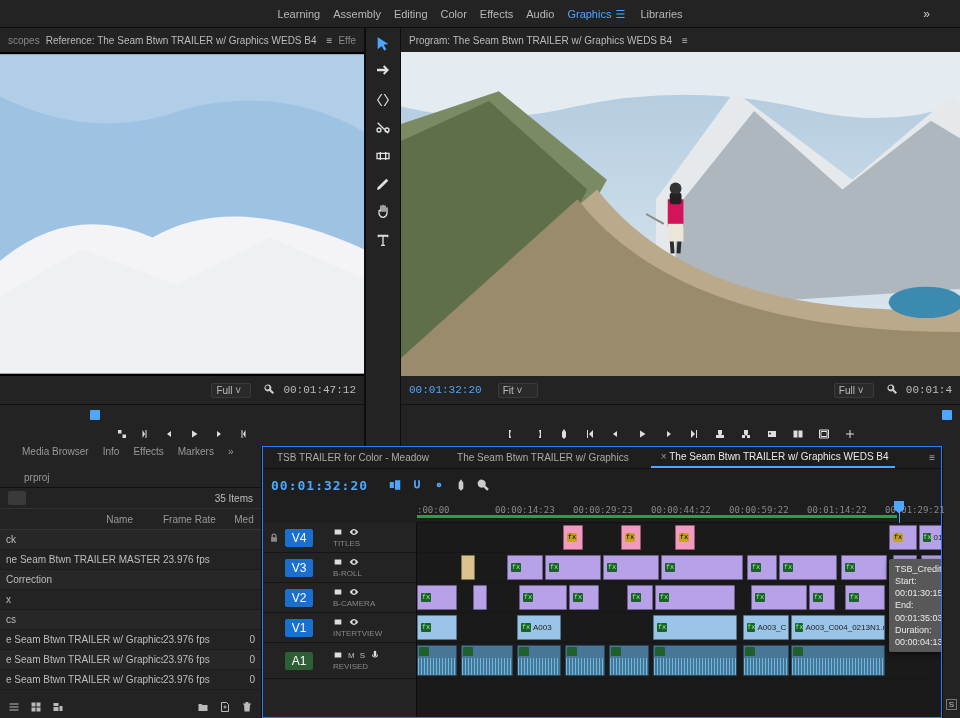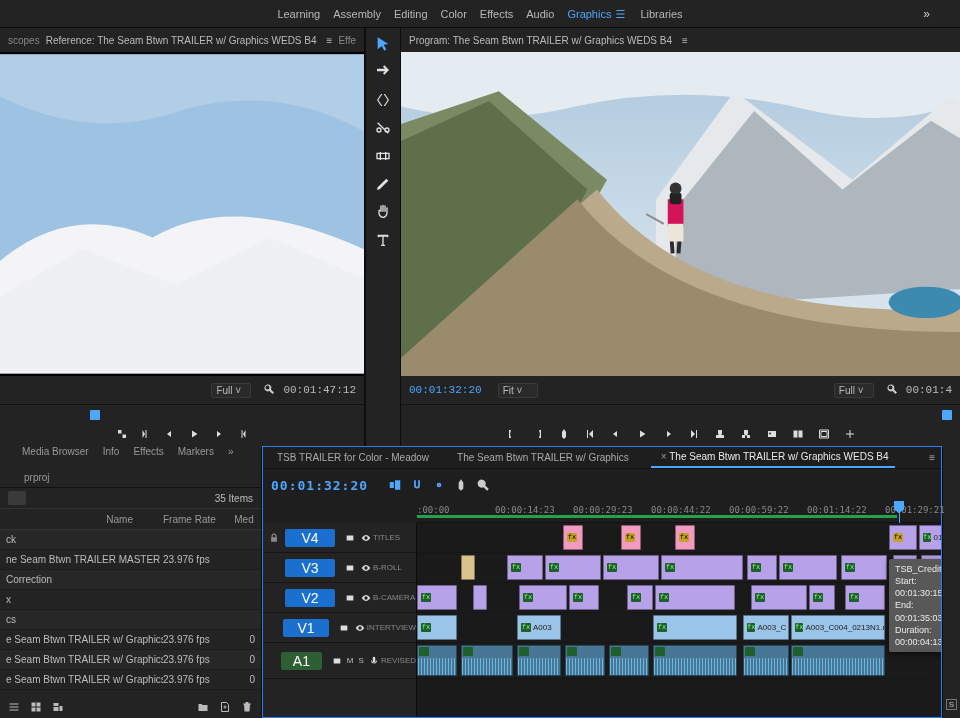--- a/index.html
+++ b/index.html
@@ -61,23 +61,23 @@
 .tl-head .btns svg.blue{fill:#4ea7ff}
 .tl-ruler{position:relative;height:22px;background:#1e1e1e;margin-left:154px;border-bottom:1px solid #111}
 .tl-ruler .t{position:absolute;top:4px;font:9px monospace;color:#888}
 .tl-ruler .green{position:absolute;top:14px;height:3px;background:#23a24a}
 .tl-ruler .play{position:absolute;top:0;width:1px;height:200px;background:#4ea7ff}
 .tl-ruler .playhead{position:absolute;top:0;width:10px;height:12px;background:#4ea7ff;transform:translateX(-50%);clip-path:polygon(0 0,100% 0,100% 70%,50% 100%,0 70%)}
 .tl-body{display:flex;flex:1;overflow:hidden}
 .tl-trackheads{width:154px;background:#232323;border-right:1px solid #0c0c0c;display:flex;flex-direction:column}
 .trackhead{display:flex;align-items:center;border-bottom:1px solid #161616}
 .trackhead .pad{width:22px;height:100%}
-.trackhead .tag{width:50px;height:18px;background:#1a6fcf;color:#fff;font-size:14px;display:flex;align-items:center;justify-content:center;border-radius:2px}
+.trackhead .tag{width:28px;height:18px;background:#1a6fcf;color:#fff;font-size:12px;display:flex;align-items:center;justify-content:center;border-radius:2px}
 .trackhead .tag.aud{background:#2e5f34}
-.trackhead .col2{display:flex;flex-direction:row;justify-content:center;margin-left:10px;gap:2px}
+.trackhead .col2{display:flex;flex-direction:column;justify-content:center;margin-left:20px;gap:2px}
 .trackhead .col2 .row{display:flex;gap:6px}
 .trackhead .col2 svg{width:10px;height:10px;fill:#ddd}
 .trackhead .col2 .label{font-size:8px;color:#888}
 .tl-clips{flex:1;position:relative;background:#1a1a1a;overflow:hidden}
 .track{position:absolute;left:0;right:8px;border-bottom:1px solid #161616}
 .clip{position:absolute;top:2px;bottom:2px;border:1px solid rgba(0,0,0,.4);border-radius:1px;display:flex;align-items:center;padding:0 3px;font-size:8px;color:#222;overflow:hidden}
 .clip.purp{background:#b7a2e9}
 .clip.pink{background:#f29ac0}
 .clip.blue{background:#9ac4e8}
 .clip.tan{background:#d9c38a}

